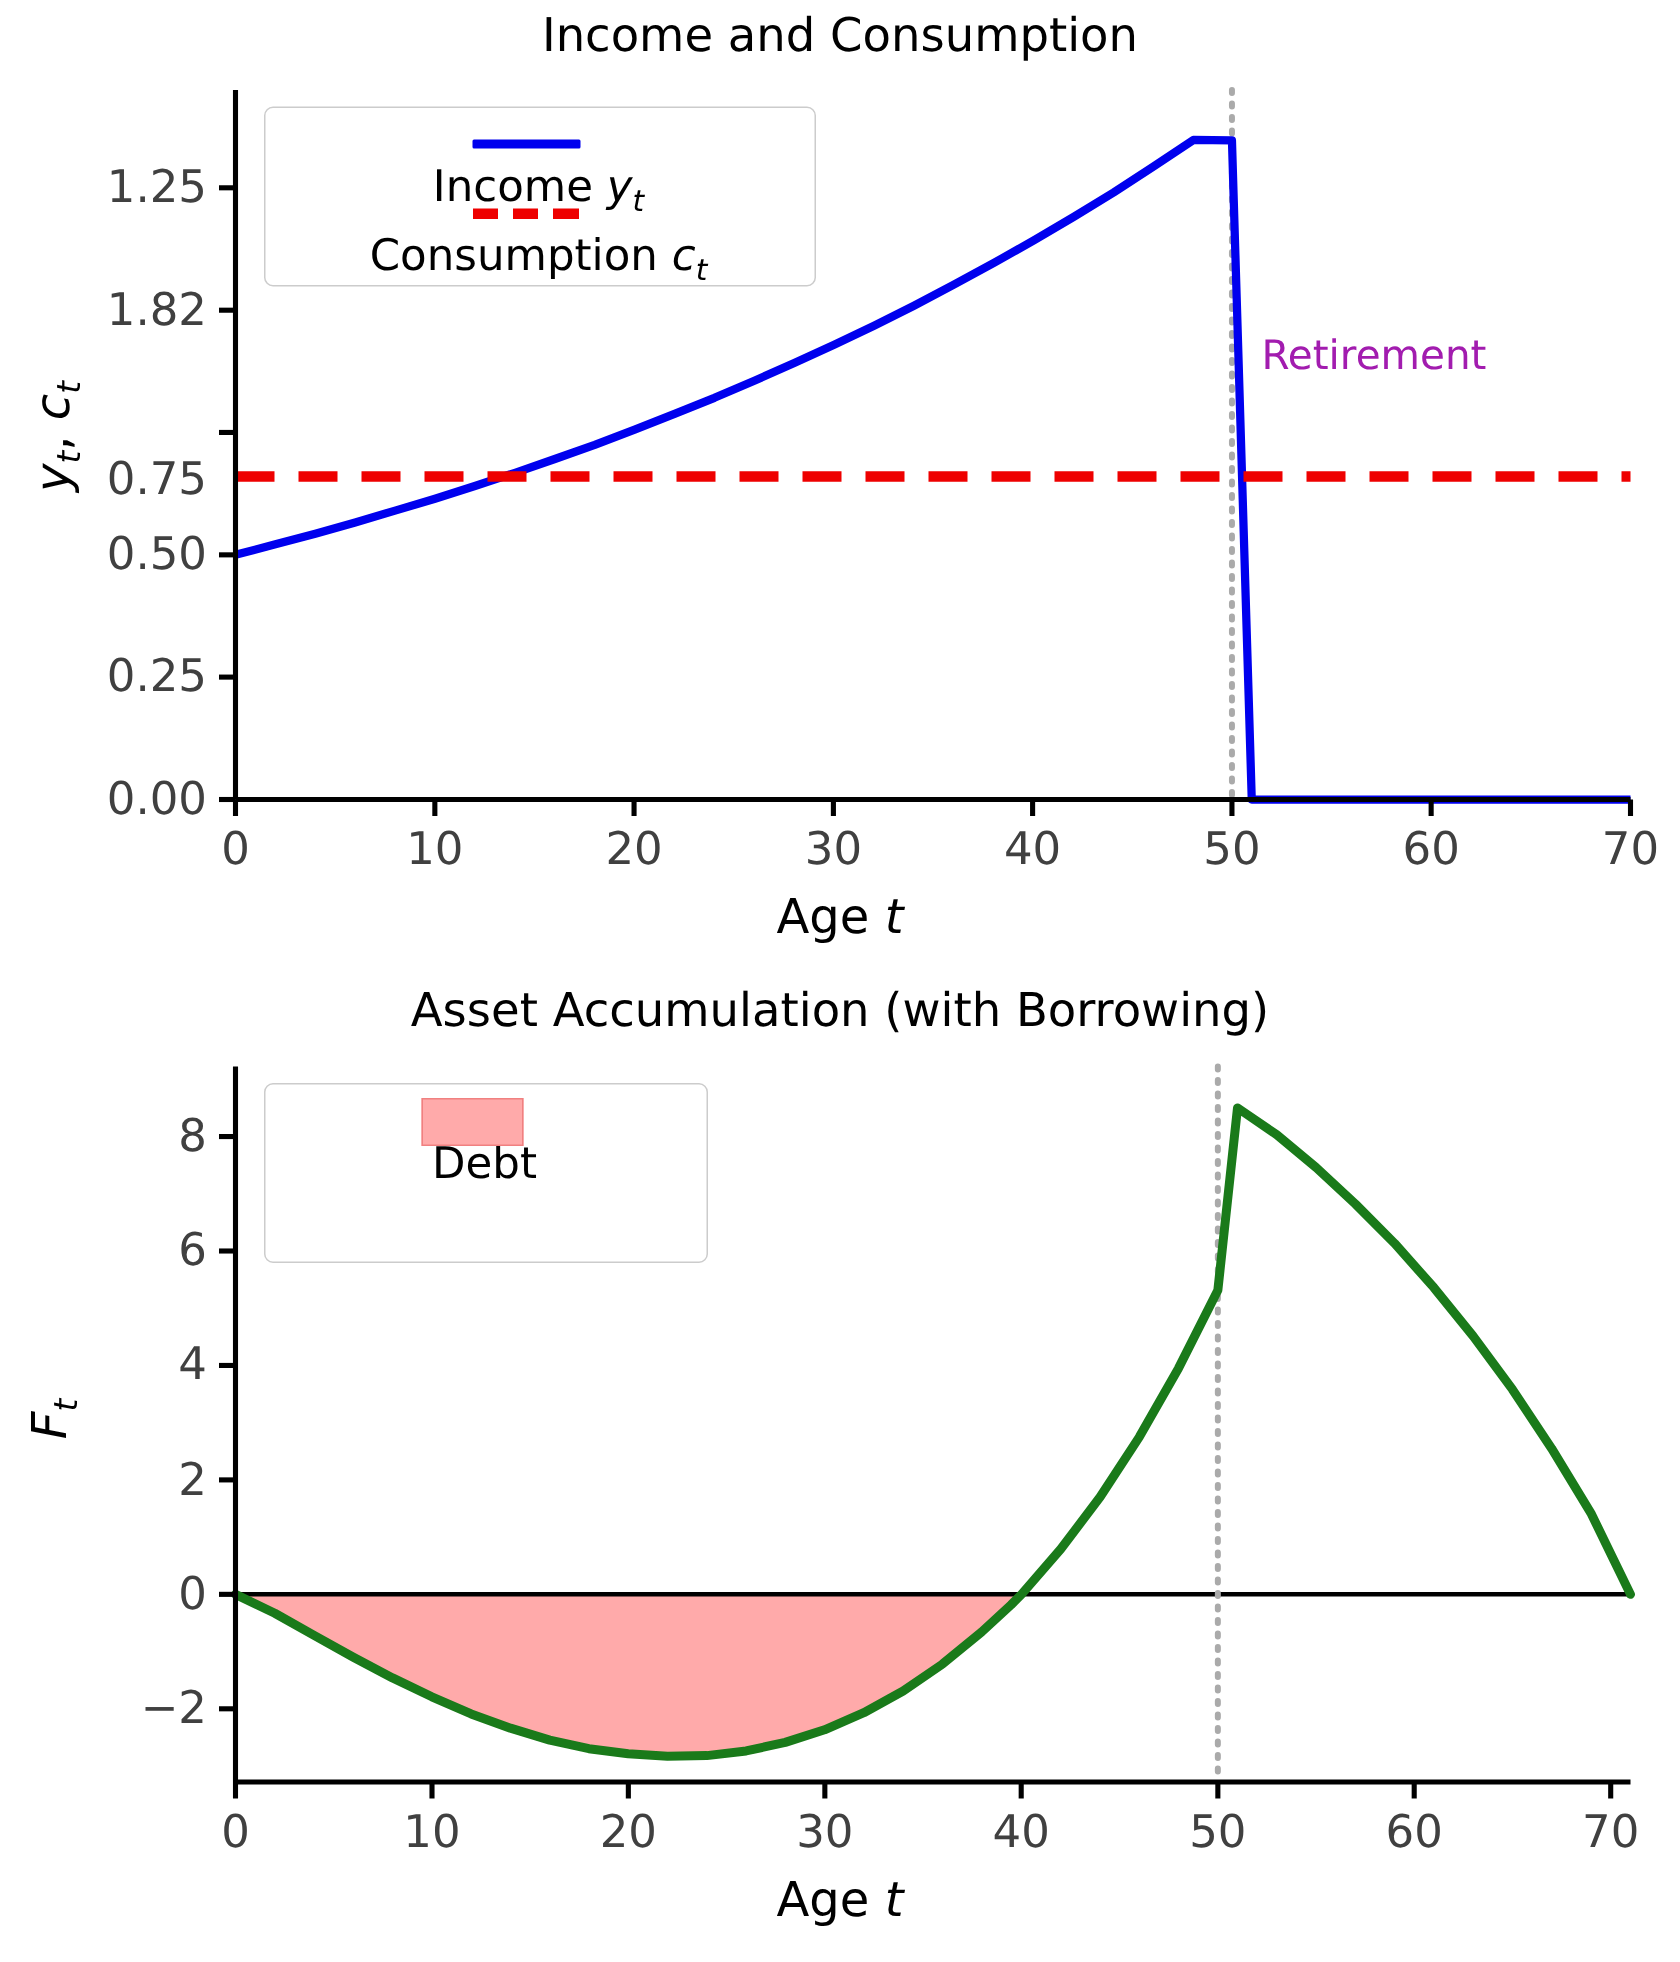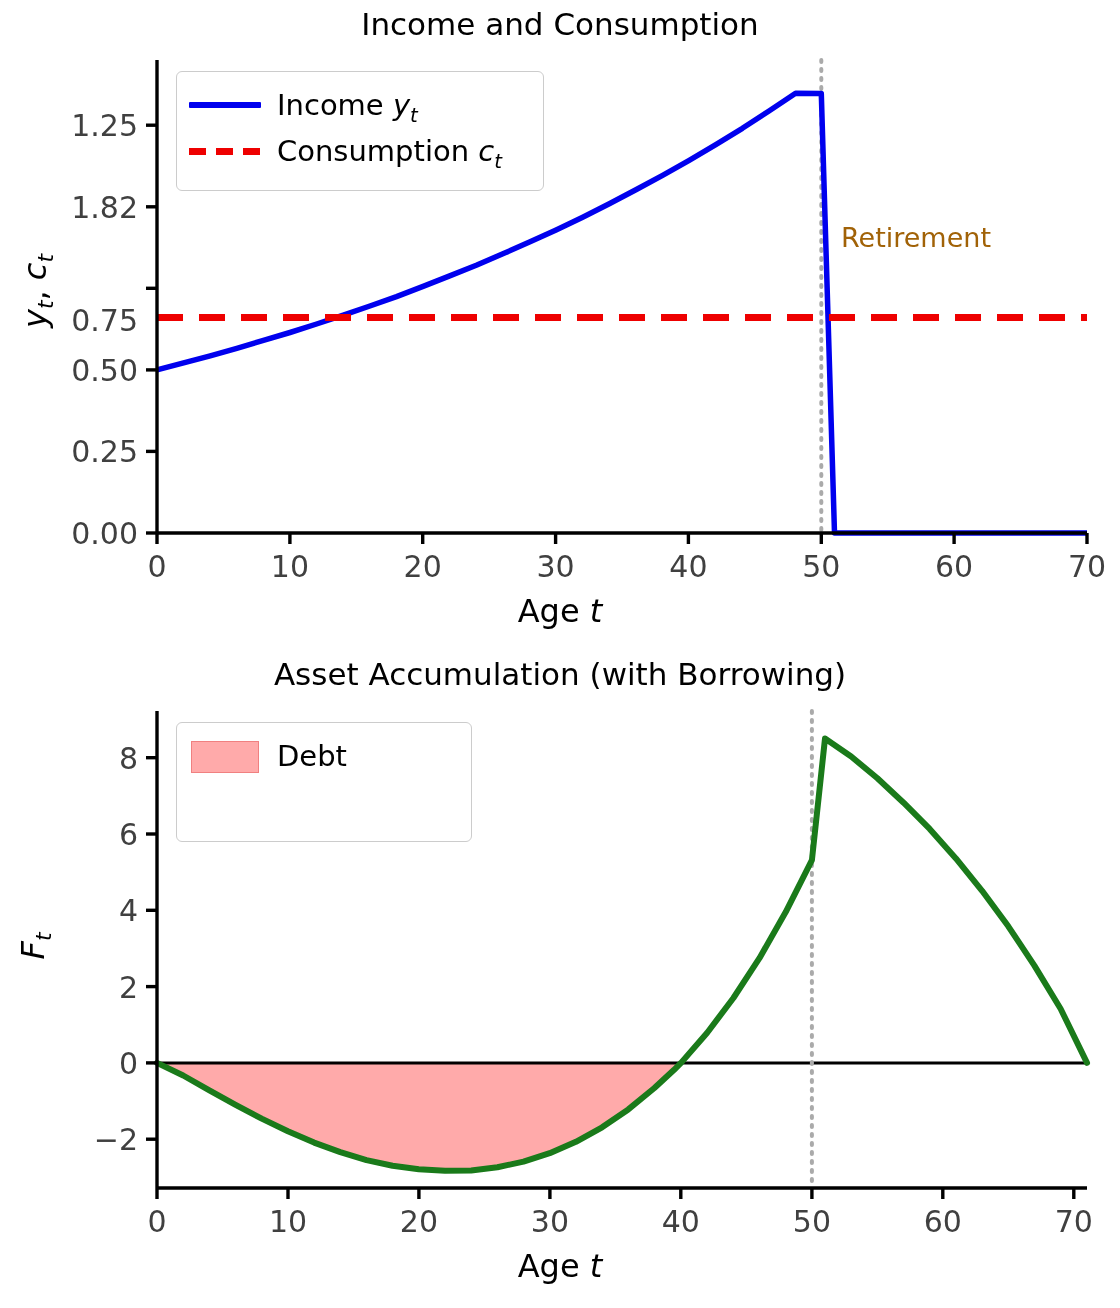--- a/index.html
+++ b/index.html
@@ -70,37 +70,38 @@
     text-align: center;
   }
   .yaxis-title {
     transform-origin: 50% 50%;
     white-space: nowrap;
   }
 
   .annot {
     position: absolute;
     font-size: 27px;
-    color: #a16207;
+    color: #a21caf;
     white-space: nowrap;
   }
 
   
   .legend {
     position: absolute;
     background: #ffffff;
     border: 1.4px solid #cccccc;
     border-radius: 6px;
     padding: 10px 14px 10px 12px;
     box-sizing: border-box;
   }
   .legend-row {
     display: flex;
     align-items: center;
     height: 46px;
+    flex-direction: column;
   }
   .legend-key {
     width: 72px;
     height: 28px;
     position: relative;
     margin-right: 16px;
     flex: 0 0 auto;
   }
   .key-line-solid {
     position: absolute;

